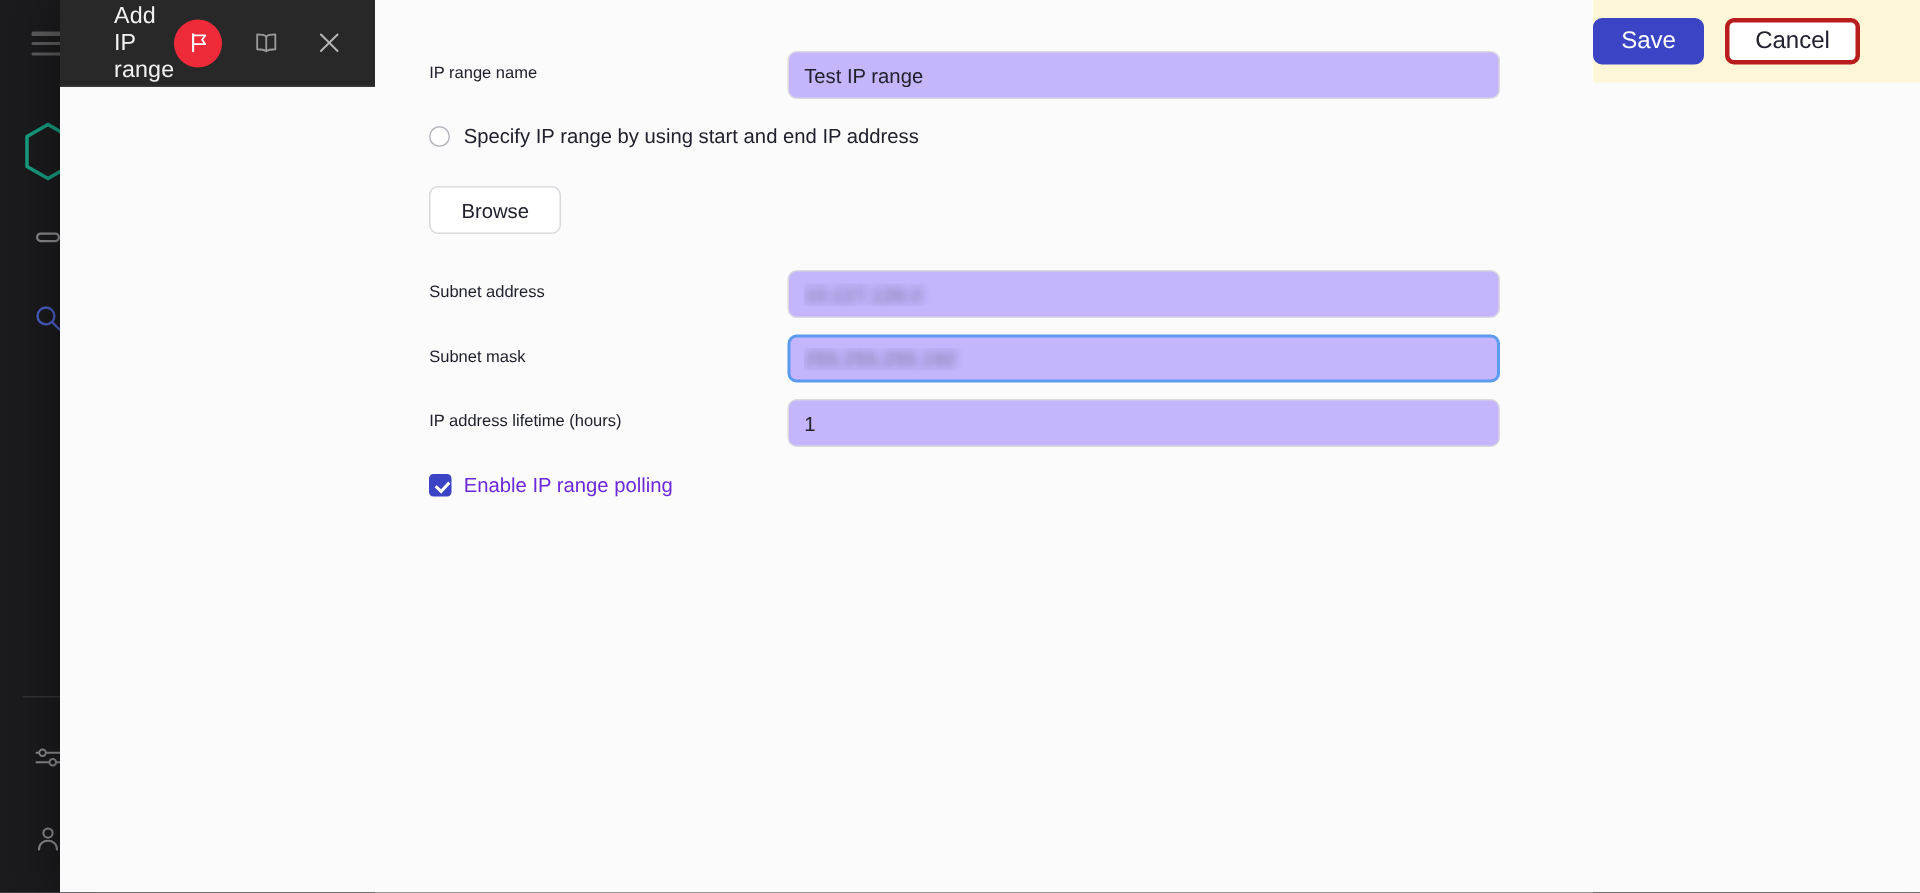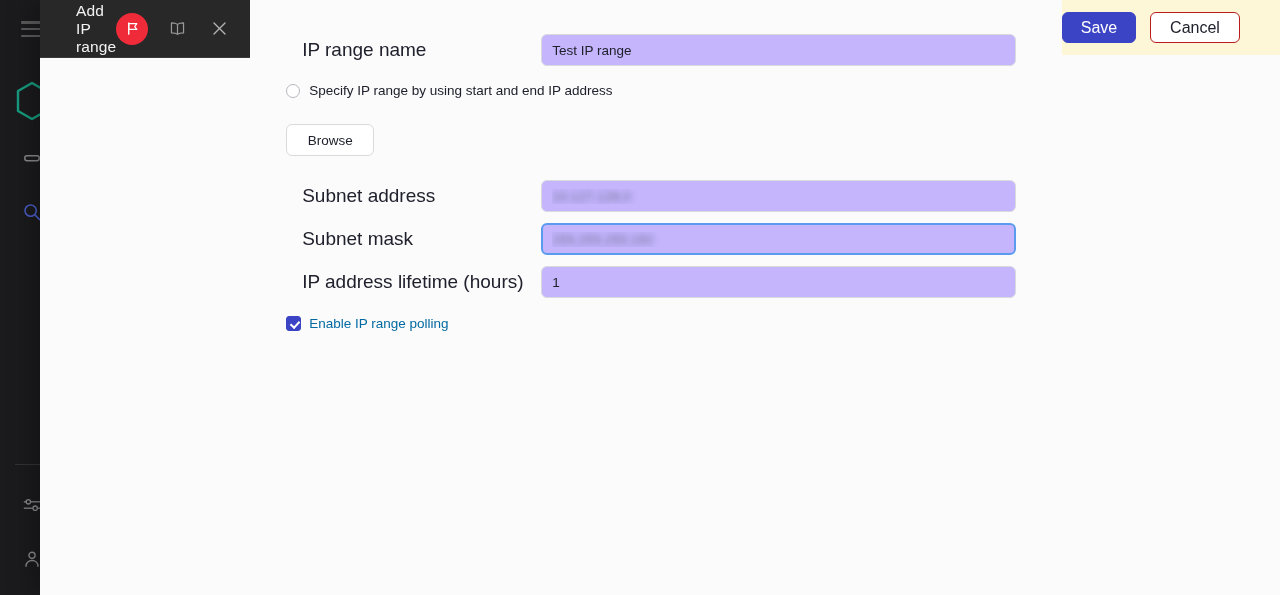--- a/index.html
+++ b/index.html
@@ -146,24 +146,23 @@
 
   .form-row {
     display: flex;
     align-items: center;
     margin-bottom: 11px;
     height: 32px;
   }
   .form-label {
     width: 239px;
     flex: 0 0 239px;
-    font-size: 19px;
+    font-size: 11px;
     color: #20212c;
     line-height: 1.2;
-    margin-left: 16px;
   }
   .form-input {
     width: 475px;
     height: 32px;
     border: 1px solid #d9dade;
     border-radius: 6px;
     background: #c4b5fd;
     font-family: "Liberation Sans", sans-serif;
     font-size: 13.5px;
     color: #20212c;
@@ -245,21 +244,21 @@
     content: "";
     position: absolute;
     left: 4.6px; top: 1.8px;
     width: 3.6px; height: 7.2px;
     border: solid #fff;
     border-width: 0 2px 2px 0;
     transform: rotate(43deg);
   }
   .check-label {
     font-size: 13.5px;
-    color: #0369a1;
+    color: #6d28d9;
   }
 
   
   .modal-footer {
     flex: 0 0 55px;
     height: 55px;
     background: #fdf7d7;
     display: flex;
     align-items: center;
     justify-content: flex-end;
@@ -276,21 +275,21 @@
   }
   .btn-primary {
     background: #3b44c4;
     color: #ffffff;
     border: 1px solid #3b44c4;
     min-width: 74px;
   }
   .btn-secondary {
     background: #ffffff;
     color: #20212c;
-    border: 1px solid #b91c1c;
+    border: 3px solid #b91c1c;
     min-width: 90px;
   }
 </style>
 </head>
 <body>
 
 <div id="app">
 
   <div class="rail">
     <div class="rail-top">

